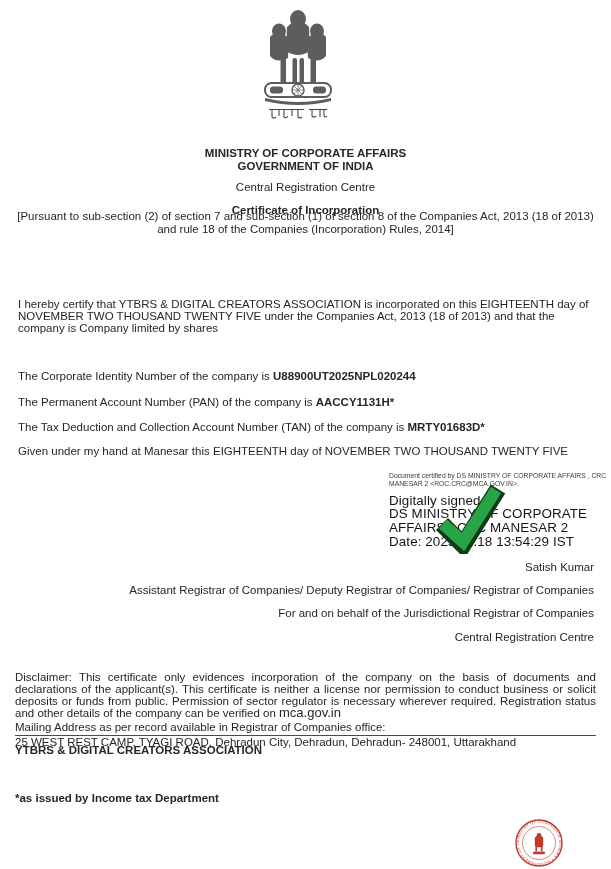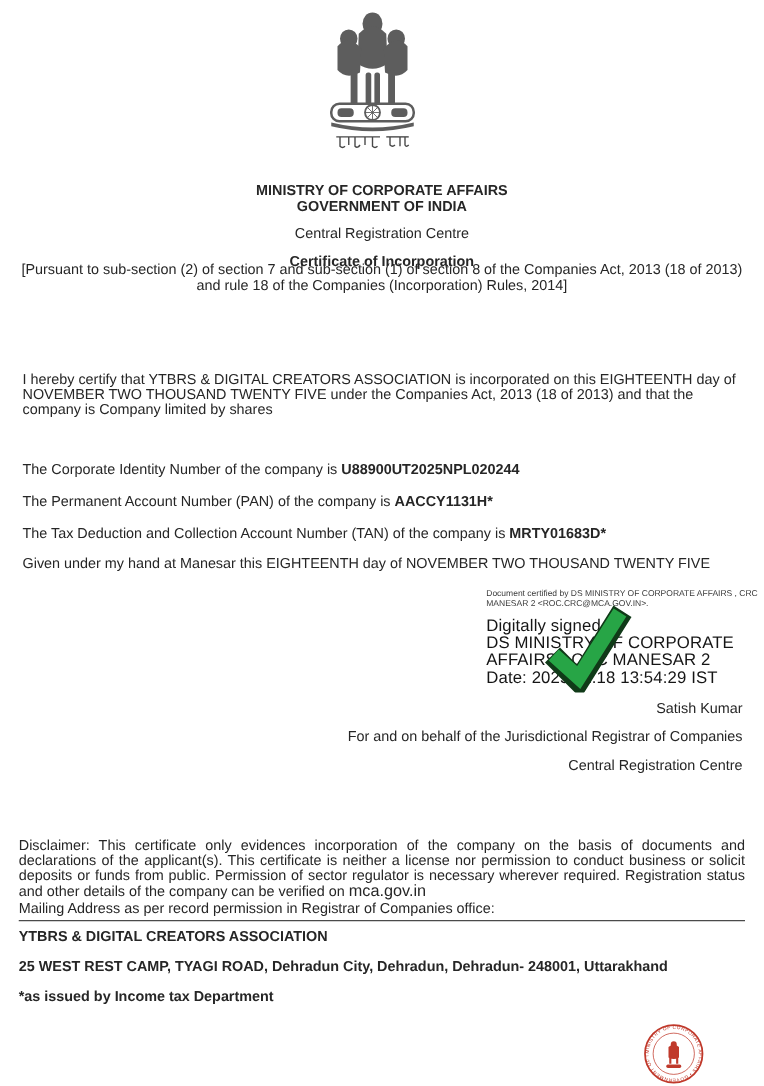--- a/index.html
+++ b/index.html
@@ -34,21 +34,21 @@
   .sig .digi{margin-top:5px;font-size:13.4px;line-height:13.6px;color:#151515;letter-spacing:.1px;}
   .sig .check{position:absolute;left:42px;top:10px;}
   
   .officer{position:absolute;top:556px;right:17px;left:17px;text-align:right;line-height:23.2px;}
   
   .disclaimer{position:absolute;top:671px;left:15px;right:15px;line-height:12.1px;text-align:justify;border-bottom:1px solid #4a4a4a;padding-bottom:16px;}
   .disclaimer .mca{font-size:13px;}
   
   .mailing-head{position:absolute;top:721px;left:15px;line-height:12px;}
   .mail-co{position:absolute;top:744px;left:15px;font-weight:bold;line-height:12px;}
-  .mail-addr{position:absolute;top:768px;left:15px;font-weight:bold;line-height:12px;}
+  .mail-addr{position:absolute;top:736px;left:15px;font-weight:normal;line-height:12px;}
   .footnote{position:absolute;top:792px;left:15px;line-height:12px;font-weight:bold;}
   .seal{position:absolute;top:818px;left:513px;}
 </style>
 </head>
 <body>
 
 <div class="page">
 
   <div class="emblem-wrap">
     <svg width="104" height="100" viewBox="0 0 104 100" aria-label="सत्यमेव जयते">
@@ -120,27 +120,28 @@
       <div>Date: 2025.11.18 13:54:29 IST</div>
     </div>
     <svg class="check" width="76" height="72" viewBox="0 0 76 72">
       <path d="M11 42 L32 63 L67 7" stroke="#103a18" stroke-width="17" fill="none"></path>
       <path d="M12 42 L32 60 L65 8" stroke="#27a546" stroke-width="12" fill="none"></path>
     </svg>
   </div>
 
   <div class="officer">
     <div>Satish  Kumar</div>
+    <div>Assistant Registrar of Companies/ Deputy Registrar of Companies/ Registrar of Companies</div>
     <div>For and on behalf of the Jurisdictional Registrar of Companies</div>
     <div>Central Registration Centre</div>
   </div>
 
   <div class="disclaimer"><span>Disclaimer: This certificate only evidences incorporation of the company on the basis of documents and declarations of the applicant(s). This certificate is neither a license nor permission to conduct business or solicit deposits or funds from public. Permission of sector regulator is necessary wherever required. Registration status and other details of the company can be verified on </span><span class="mca">mca.gov.in</span></div>
 
-  <div class="mailing-head">Mailing Address as per record permission in Registrar of Companies office:</div>
+  <div class="mailing-head">Mailing Address as per record available in Registrar of Companies office:</div>
   <div class="mail-co">YTBRS &amp; DIGITAL CREATORS ASSOCIATION</div>
   <div class="mail-addr">25 WEST REST CAMP, TYAGI ROAD, Dehradun City, Dehradun, Dehradun- 248001, Uttarakhand</div>
   <div class="footnote">*as issued by Income tax Department</div>
 
   <div class="seal">
     <svg width="52" height="50" viewBox="0 0 52 50" aria-label="MINISTRY OF CORPORATE AFFAIRS • GOVERNMENT OF INDIA">
       <circle cx="26" cy="25" r="23" fill="none" stroke="#c0392b" stroke-width="1.4"></circle>
       <circle cx="26" cy="25" r="16.5" fill="none" stroke="#c0392b" stroke-width="0.6"></circle>
       <path id="sealarc" d="M26 25 m -20 0 a 20 20 0 1 1 40 0 a 20 20 0 1 1 -40 0" fill="none"></path>
       <text font-size="3.8" fill="#c0392b" font-family="Liberation Sans, sans-serif" letter-spacing="0.4">

